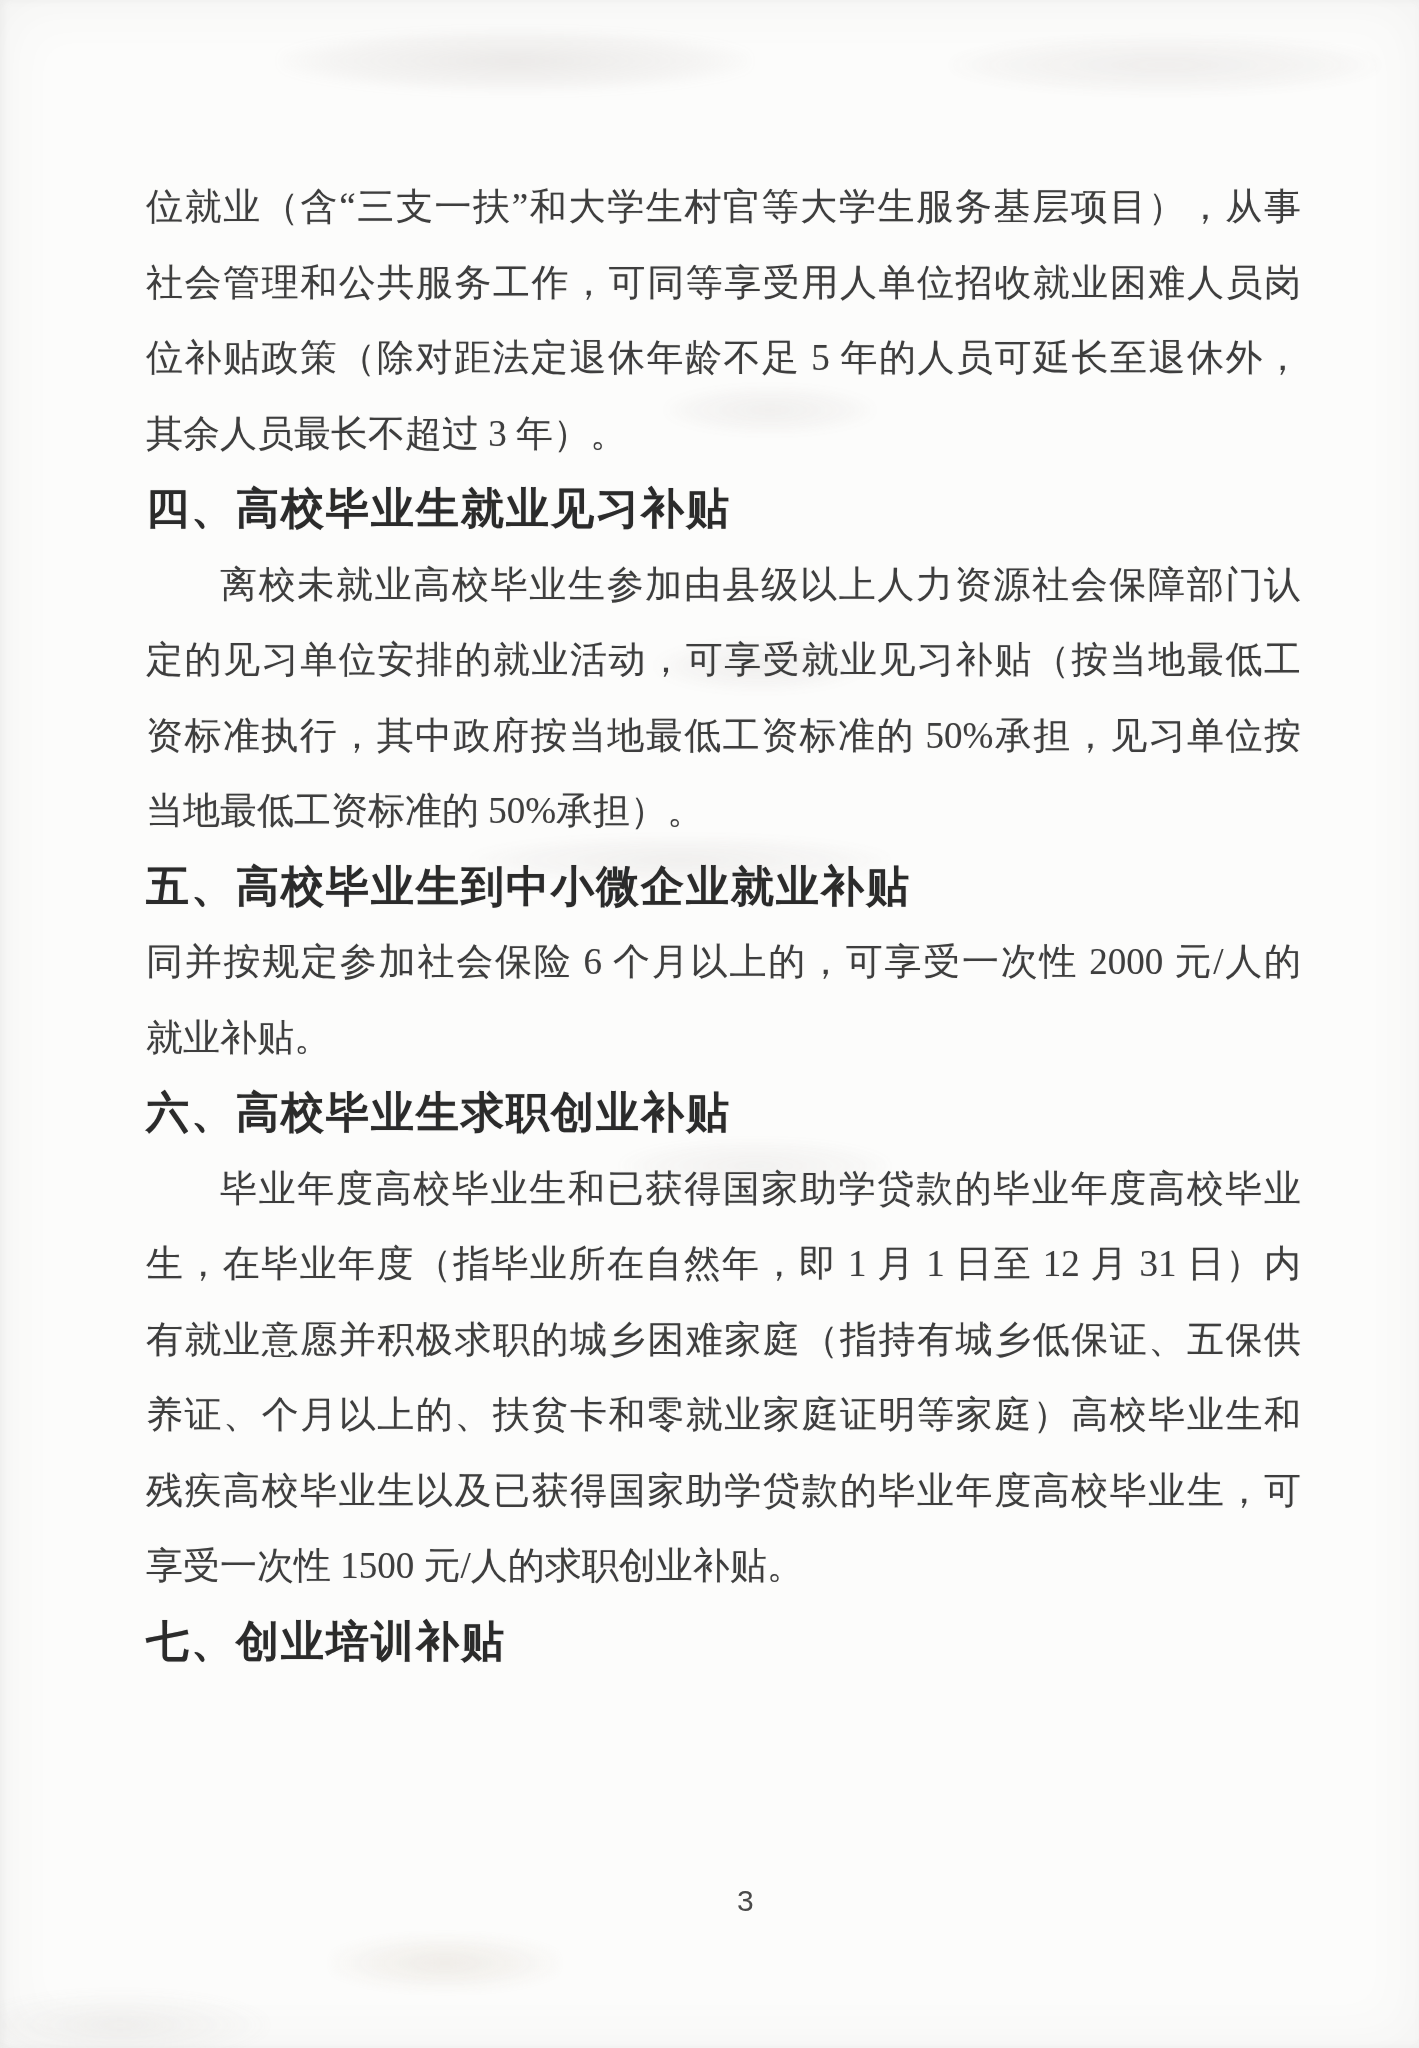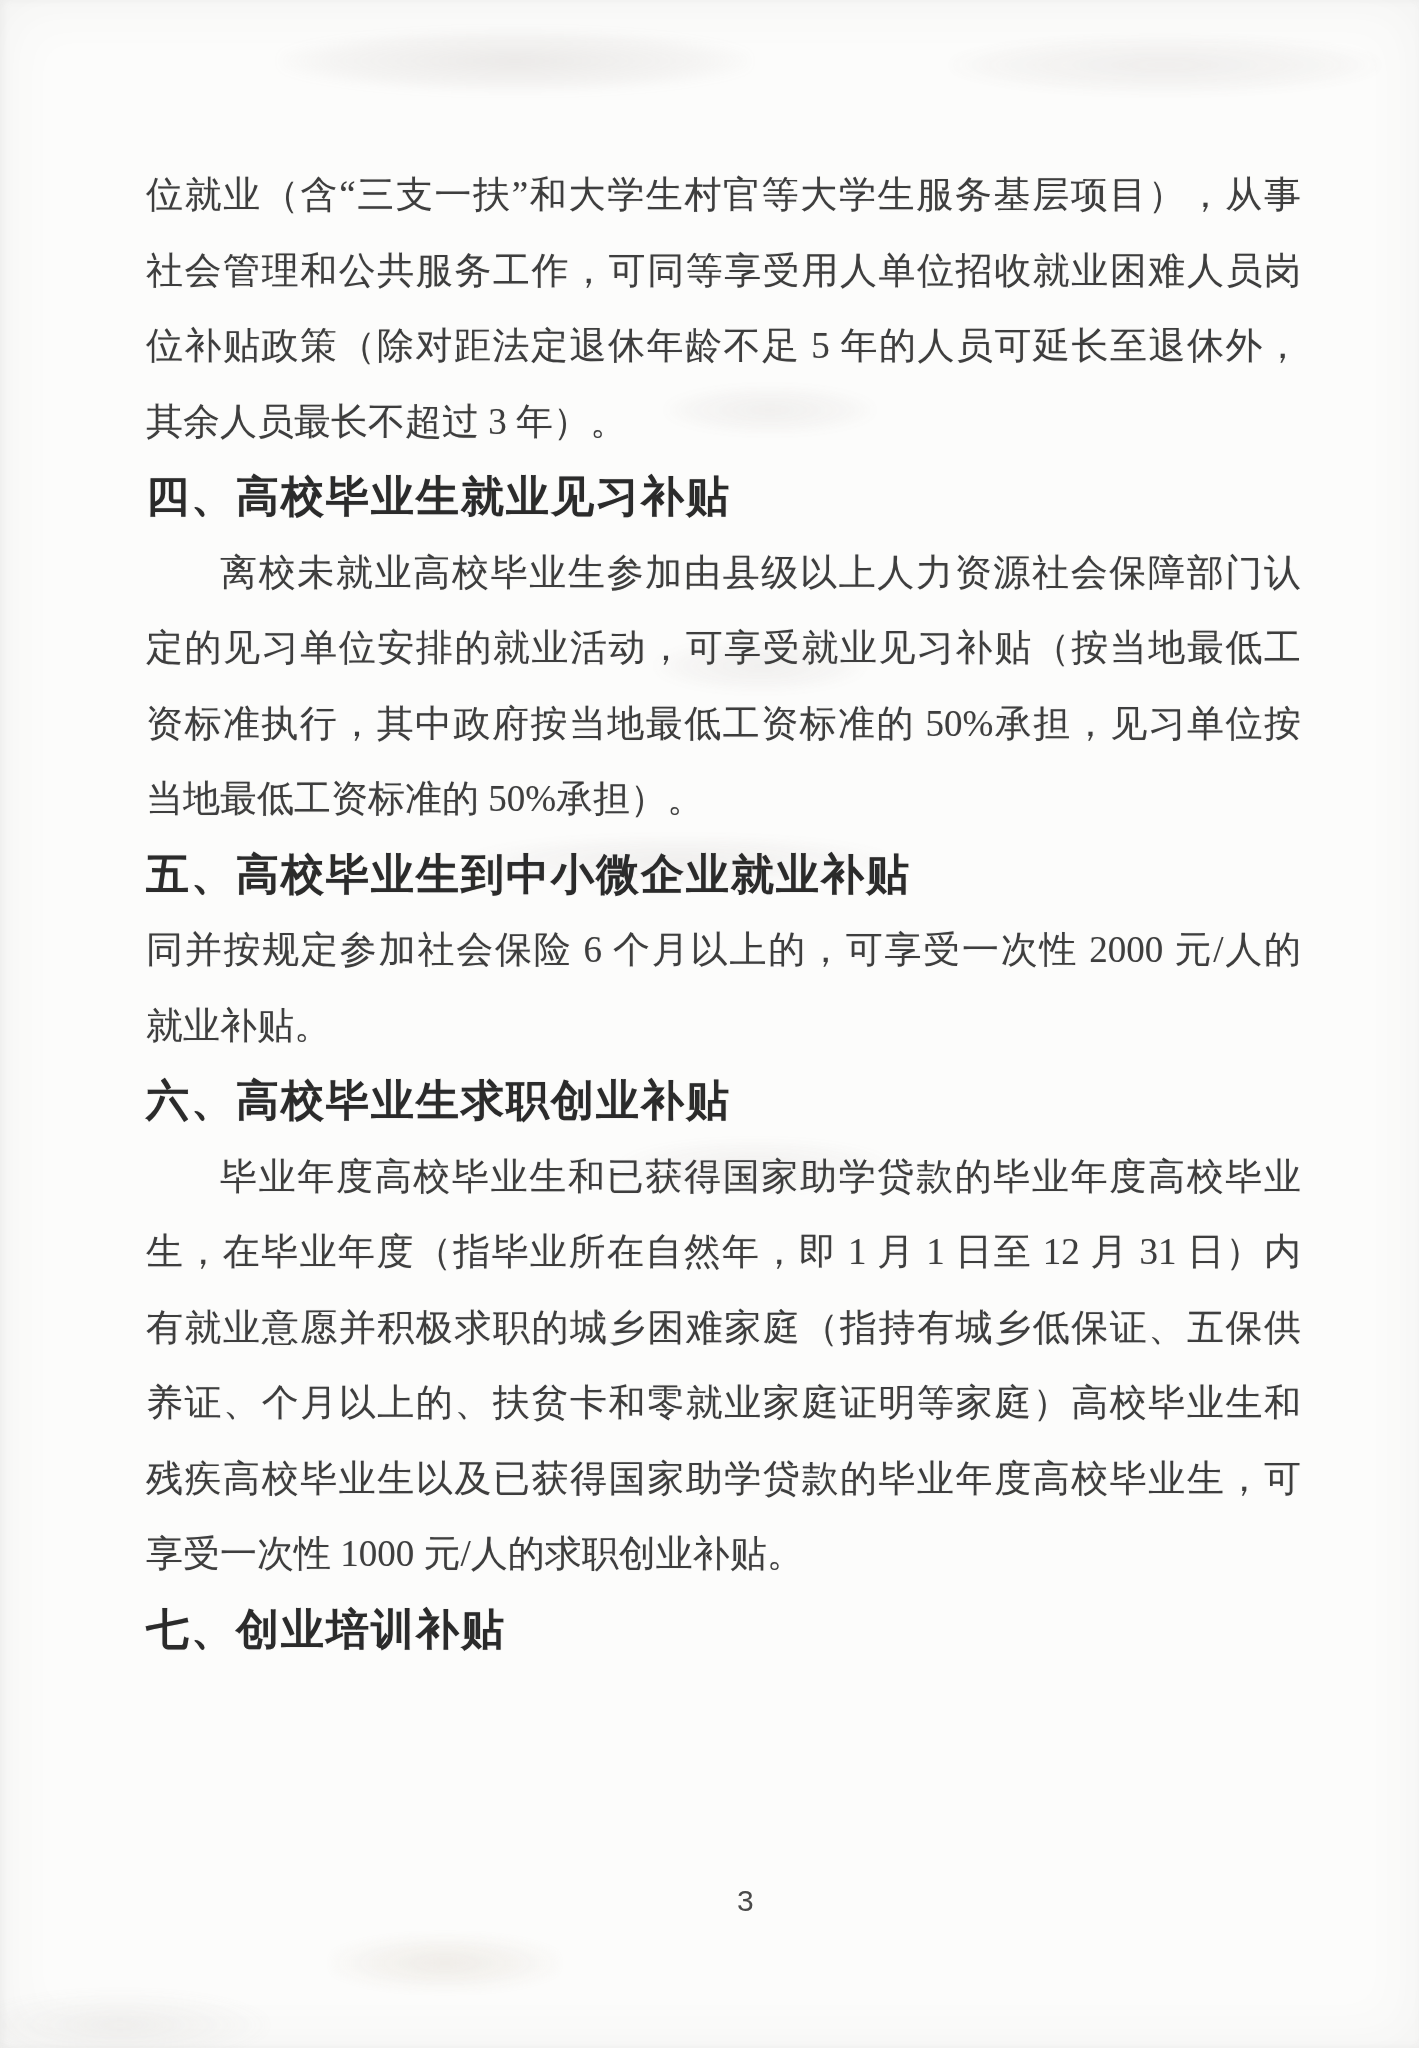--- a/index.html
+++ b/index.html
@@ -14,21 +14,21 @@
     margin: 0 auto;
     background: #fcfcfb;
     overflow: hidden;
     box-shadow: inset 0 0 60px rgba(90,85,80,0.06), inset 3px 0 8px rgba(120,115,110,0.07);
     font-family: "Liberation Serif", "DejaVu Serif", serif;
   }
   
   .doc {
     position: absolute;
     left: 146px;
-    top: 157px;
+    top: 169px;
     width: 1155px;
     font-size: 37px;
     line-height: 75.5px;
     color: #3e3e3e;
     letter-spacing: 0;
   }
   .line {
     height: 75.5px;
     text-align: justify;
     word-break: keep-all;
@@ -102,18 +102,18 @@
       <div class="line">当地最低工资标准的 50%承担）。</div>
       <div class="heading">五、高校毕业生到中小微企业就业补贴</div>
       <div class="line fill">同并按规定参加社会保险 6 个月以上的，可享受一次性 2000 元/人的</div>
       <div class="line">就业补贴。</div>
       <div class="heading">六、高校毕业生求职创业补贴</div>
       <div class="line fill indent">毕业年度高校毕业生和已获得国家助学贷款的毕业年度高校毕业</div>
       <div class="line fill">生，在毕业年度（指毕业所在自然年，即 1 月 1 日至 12 月 31 日）内</div>
       <div class="line fill">有就业意愿并积极求职的城乡困难家庭（指持有城乡低保证、五保供</div>
       <div class="line fill">养证、个月以上的、扶贫卡和零就业家庭证明等家庭）高校毕业生和</div>
       <div class="line fill">残疾高校毕业生以及已获得国家助学贷款的毕业年度高校毕业生，可</div>
-      <div class="line">享受一次性 1000 元/人的求职创业补贴。</div>
+      <div class="line">享受一次性 1500 元/人的求职创业补贴。</div>
       <div class="heading">七、创业培训补贴</div>
     </main>
 
   <div class="pagenum">3</div>
 </div>
 
 </body></html>

